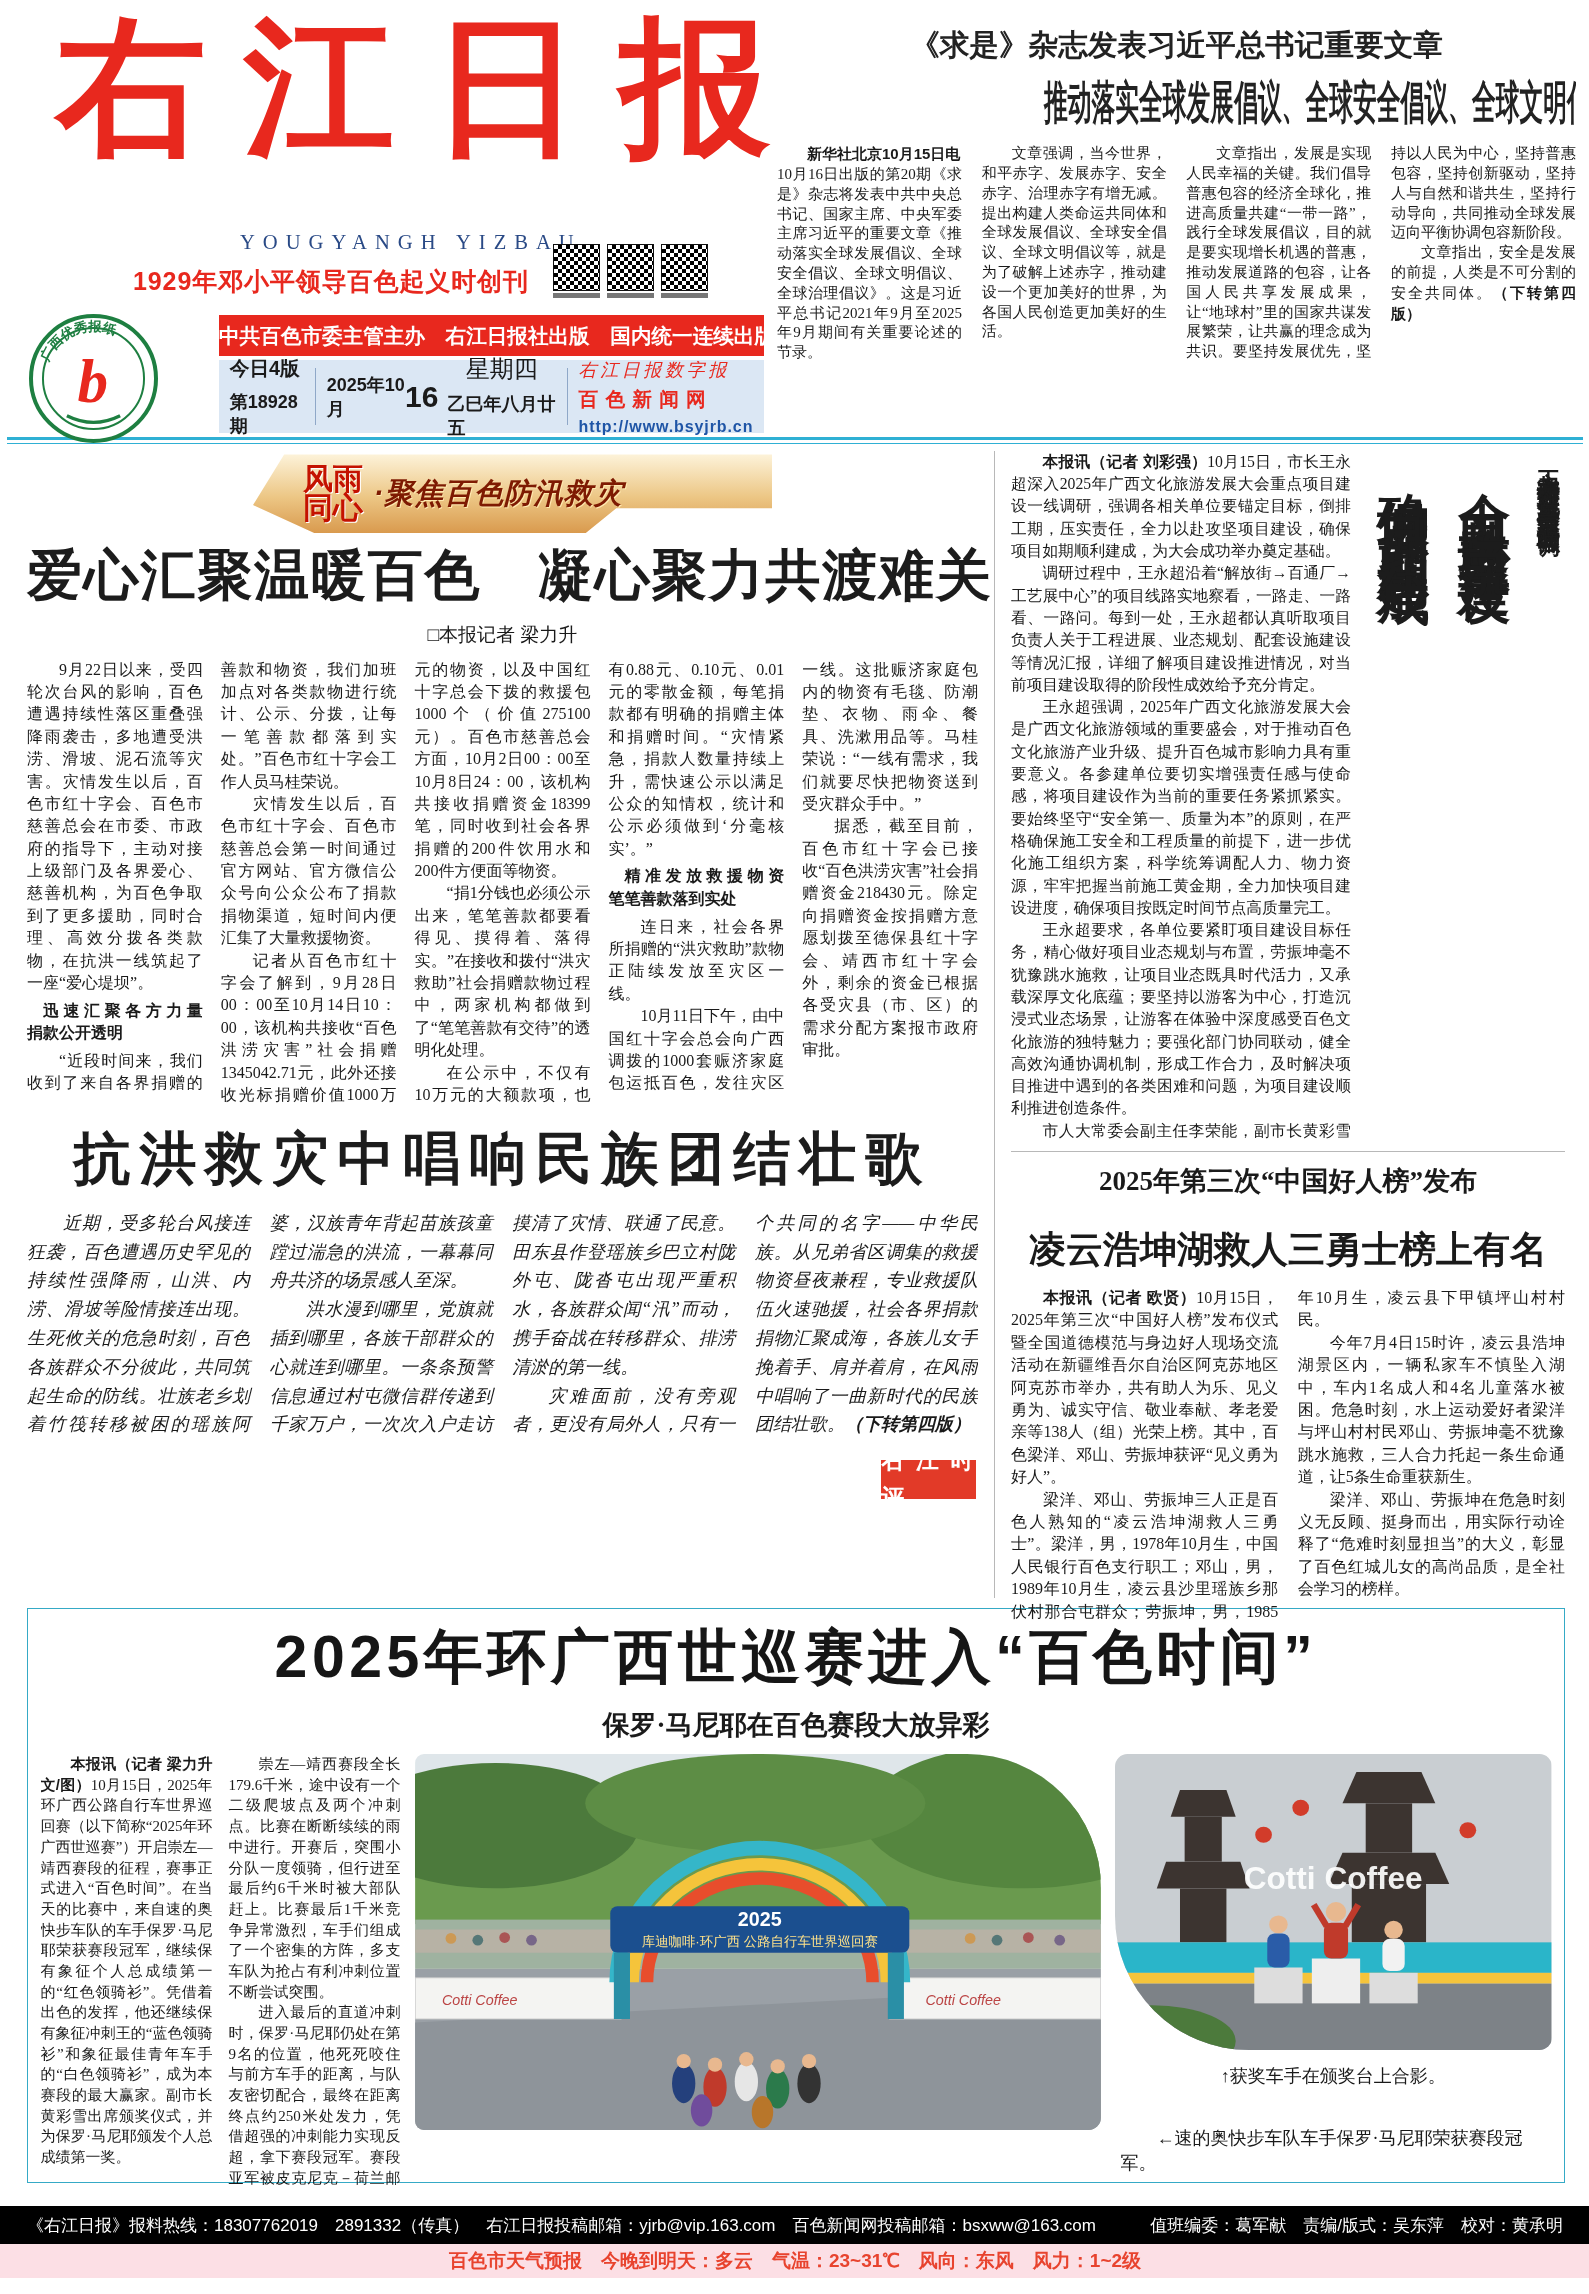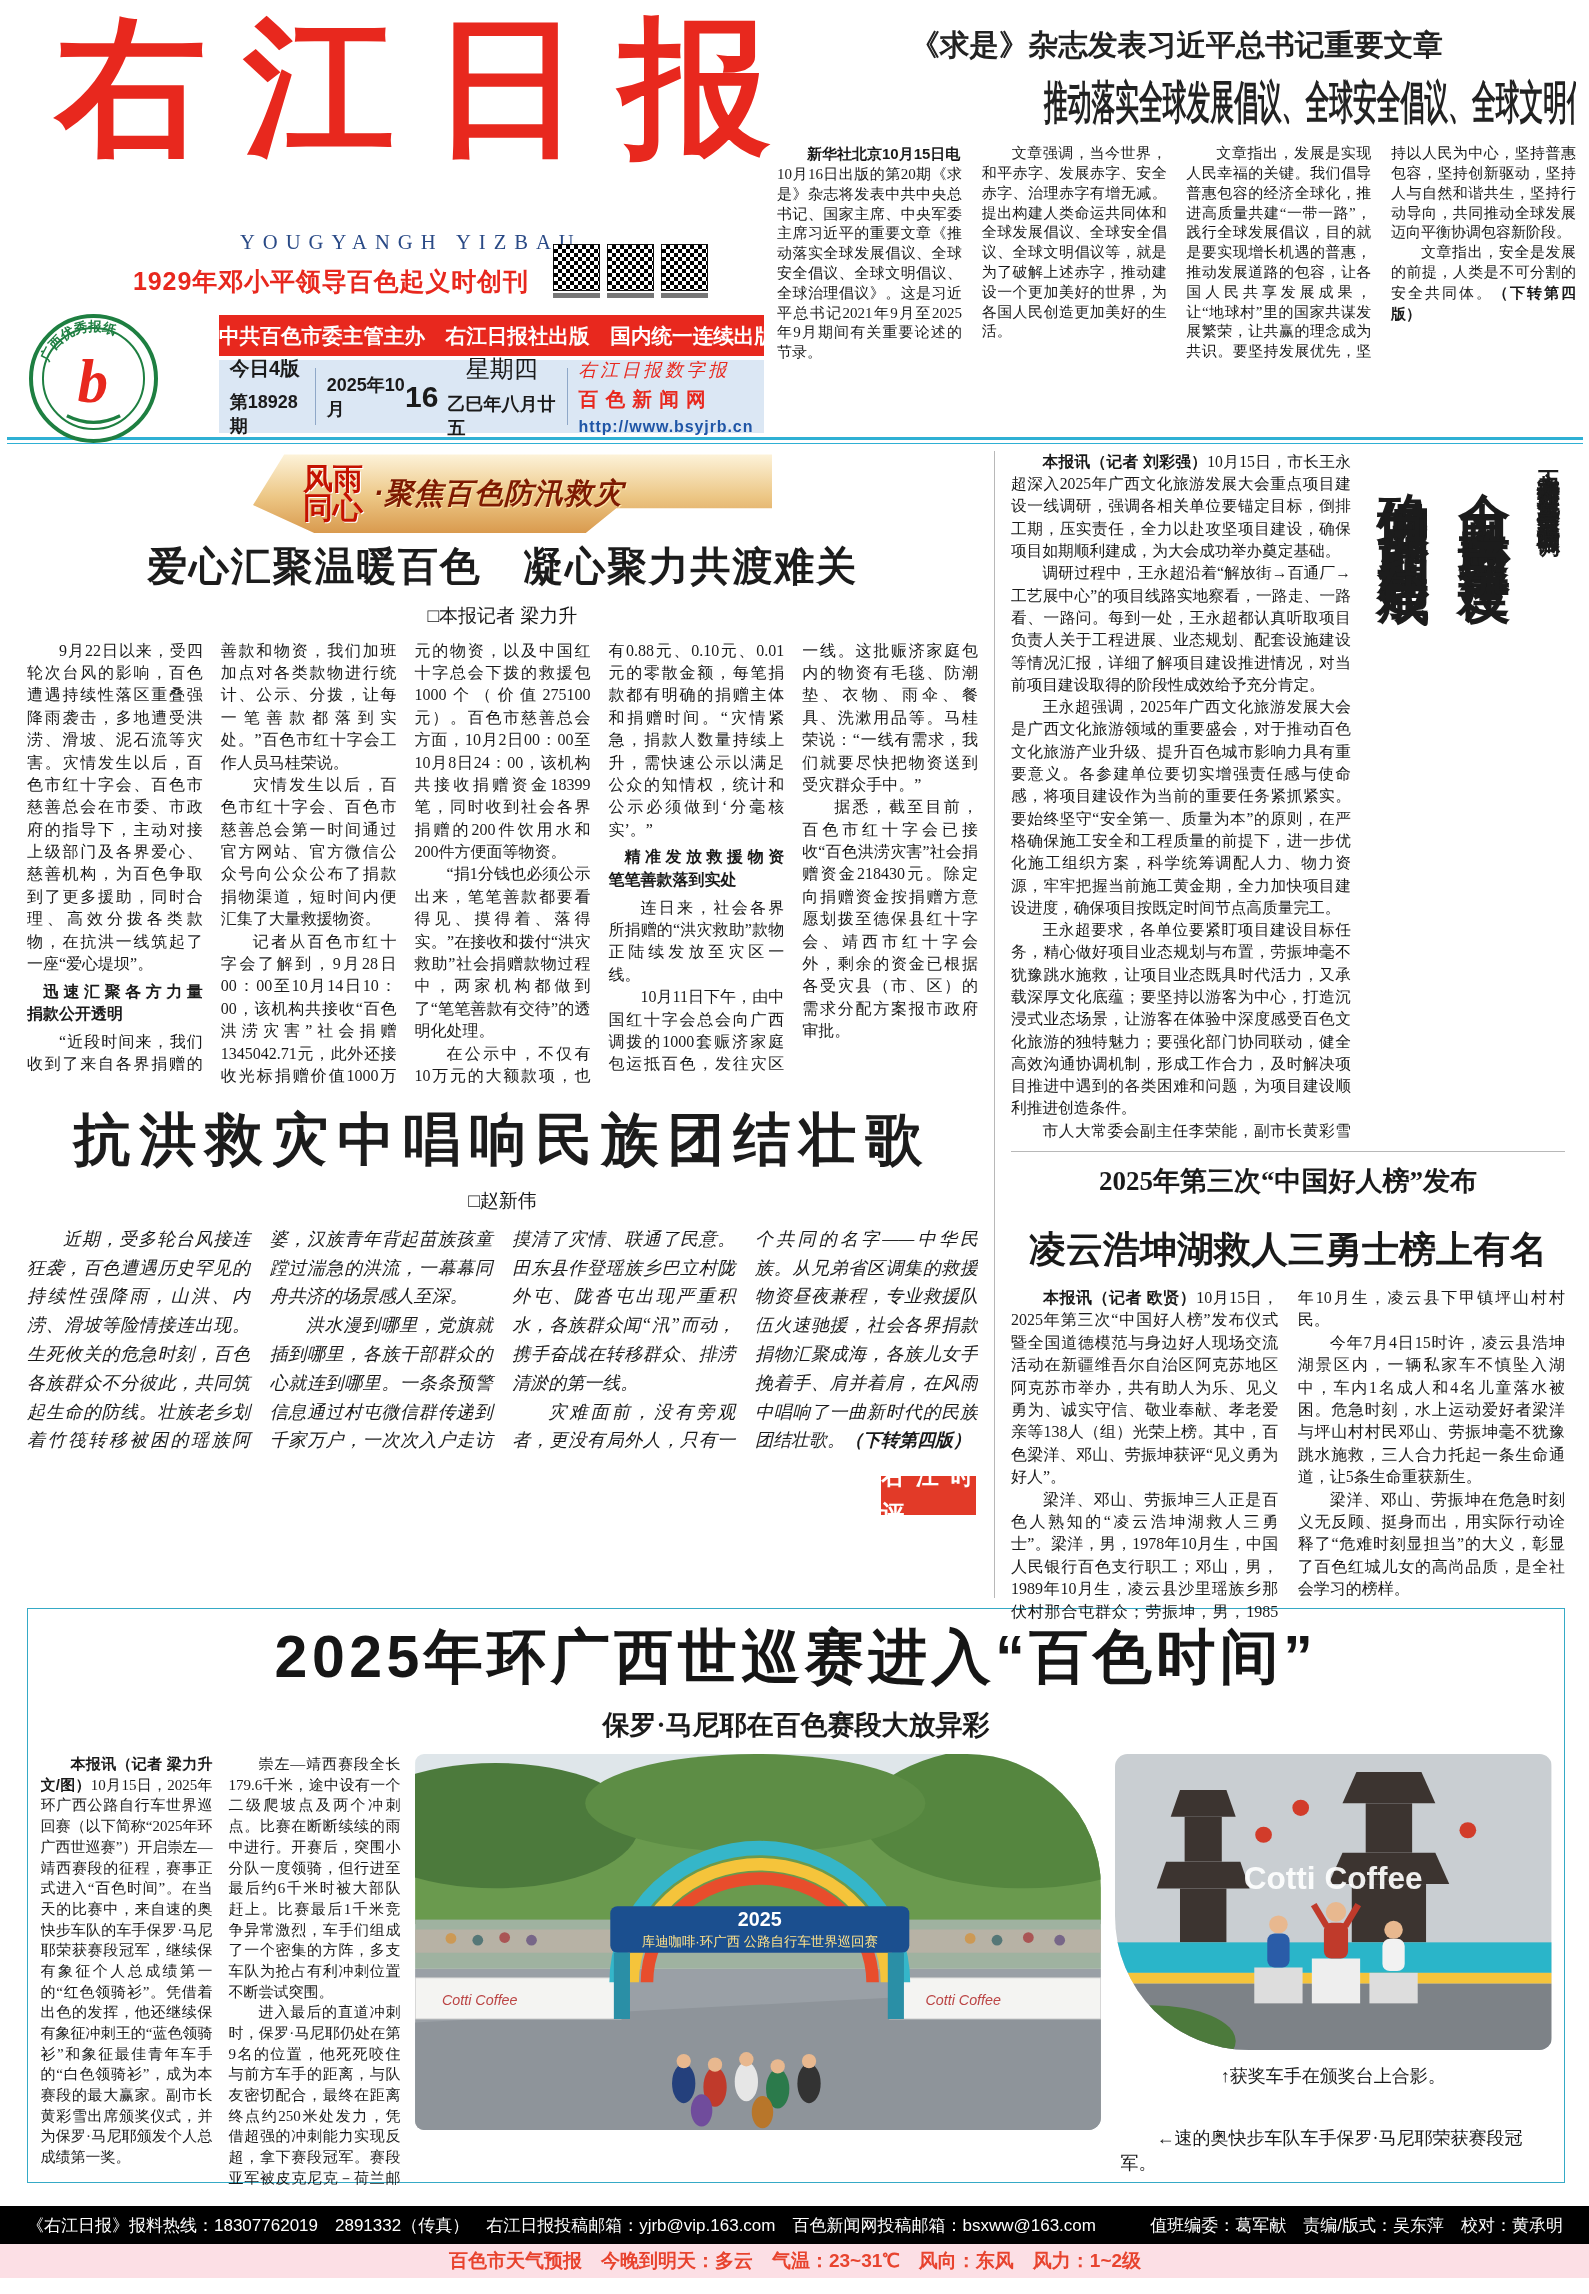--- a/index.html
+++ b/index.html
@@ -54,21 +54,21 @@
   .right-col{flex:1;border-left:0.9px solid #b8b8b8;padding-left:16px;}
   .banner{position:relative;margin:3.6px 0 3.6px 226px;width:519px;height:79px;
           background:linear-gradient(180deg,#fdf3da 0%,#ecc684 55%,#d99a4e 100%);
           clip-path:polygon(6% 0,100% 0,100% 68%,70% 68%,64% 100%,12% 100%,0 64%);
           display:flex;align-items:center;}
   .banner-main{margin-left:50px;font-family:"Liberation Serif",serif;font-weight:900;font-size:30px;
                color:#c41200;line-height:0.95;text-shadow:0.9px 0.9px 0 #fff;}
   .banner-right{margin-left:10.7px;font-family:"Liberation Sans",sans-serif;font-weight:900;font-size:29px;
                 color:#7e1a02;font-style:italic;letter-spacing:0.9px;text-shadow:0.9px 0.9px 0 #ffe9b0;}
   .headline1{margin-top:5.4px;text-align:center;font-family:"Liberation Sans",sans-serif;font-weight:900;
-             font-size:40px;letter-spacing:1.8px;color:#1c1c1c;white-space:nowrap;}
+             font-size:55px;letter-spacing:1.8px;color:#1c1c1c;white-space:nowrap;}
   .byline{ text-align:center;font-size:19px;margin-top:9px;font-family:"Liberation Sans",sans-serif;}
   .body1{margin-top:10.7px;height:450px;column-count:5;column-gap:18px;font-size:16px;line-height:1.4;
          text-align:justify;overflow:hidden;}
   .body1 p,.body2 p{margin:0;text-indent:2em;}
   .subhead{font-family:"Liberation Sans",sans-serif;font-weight:700;text-indent:1em !important;margin:5.4px 0 !important;}
   .headline2{margin-top:12.5px;text-align:center;font-family:"Liberation Sans",sans-serif;font-weight:900;
              font-size:57px;letter-spacing:9px;color:#1c1c1c;white-space:nowrap;}
   .body2{position:relative;margin-top:10.7px;height:349px;column-count:4;column-gap:19.7px;font-size:18px;
          line-height:1.6;font-style:italic;text-align:justify;overflow:hidden;}
   .shiping-badge{position:absolute;right:1.8px;bottom:59px;width:95px;height:39px;background:#e23a28;
@@ -208,21 +208,20 @@
         <p>记者从百色市红十字会了解到，9月28日00：00至10月14日10：00，该机构共接收“百色洪涝灾害”社会捐赠1345042.71元，此外还接收光标捐赠价值1000万元的物资，以及中国红十字总会下拨的救援包1000个（价值275100元）。百色市慈善总会方面，10月2日00：00至10月8日24：00，该机构共接收捐赠资金18399笔，同时收到社会各界捐赠的200件饮用水和200件方便面等物资。</p>
         <p>“捐1分钱也必须公示出来，笔笔善款都要看得见、摸得着、落得实。”在接收和拨付“洪灾救助”社会捐赠款物过程中，两家机构都做到了“笔笔善款有交待”的透明化处理。</p>
         <p>在公示中，不仅有10万元的大额款项，也有0.88元、0.10元、0.01元的零散金额，每笔捐款都有明确的捐赠主体和捐赠时间。“灾情紧急，捐款人数量持续上升，需快速公示以满足公众的知情权，统计和公示必须做到‘分毫核实’。”</p>
         <p class="subhead">精准发放救援物资　笔笔善款落到实处</p>
         <p>连日来，社会各界所捐赠的“洪灾救助”款物正陆续发放至灾区一线。</p>
         <p>10月11日下午，由中国红十字会总会向广西调拨的1000套赈济家庭包运抵百色，发往灾区一线。这批赈济家庭包内的物资有毛毯、防潮垫、衣物、雨伞、餐具、洗漱用品等。马桂荣说：“一线有需求，我们就要尽快把物资送到受灾群众手中。”</p>
         <p><span>据悉，截至目前，百色市红十字会已接收“百色洪涝灾害”社会捐赠资金218430元。除定向捐赠资金按捐赠方意愿划拨至德保县红十字会、靖西市红十字会外，剩余的资金已根据各受灾县（市、区）的需求分配方案报市政府审批。</span></p>
       </div>
 
       <div class="headline2">抗洪救灾中唱响民族团结壮歌</div>
-      <div class="byline">□赵新伟</div>
 
       <div class="body2">
         <p>近期，受多轮台风接连狂袭，百色遭遇历史罕见的持续性强降雨，山洪、内涝、滑坡等险情接连出现。生死攸关的危急时刻，百色各族群众不分彼此，共同筑起生命的防线。壮族老乡划着竹筏转移被困的瑶族阿婆，汉族青年背起苗族孩童蹚过湍急的洪流，一幕幕同舟共济的场景感人至深。</p>
         <p>洪水漫到哪里，党旗就插到哪里，各族干部群众的心就连到哪里。一条条预警信息通过村屯微信群传递到千家万户，一次次入户走访摸清了灾情、联通了民意。田东县作登瑶族乡巴立村陇外屯、陇沓屯出现严重积水，各族群众闻“汛”而动，携手奋战在转移群众、排涝清淤的第一线。</p>
         <p><span>灾难面前，没有旁观者，更没有局外人，只有一个共同的名字——中华民族。从兄弟省区调集的救援物资昼夜兼程，专业救援队伍火速驰援，社会各界捐款捐物汇聚成海，各族儿女手挽着手、肩并着肩，在风雨中唱响了一曲新时代的民族团结壮歌。</span><span class="jump">（下转第四版）</span></p>
         <div class="shiping-badge">右江时评</div>
       </div>
     </div>
 
     <div class="right-col">

